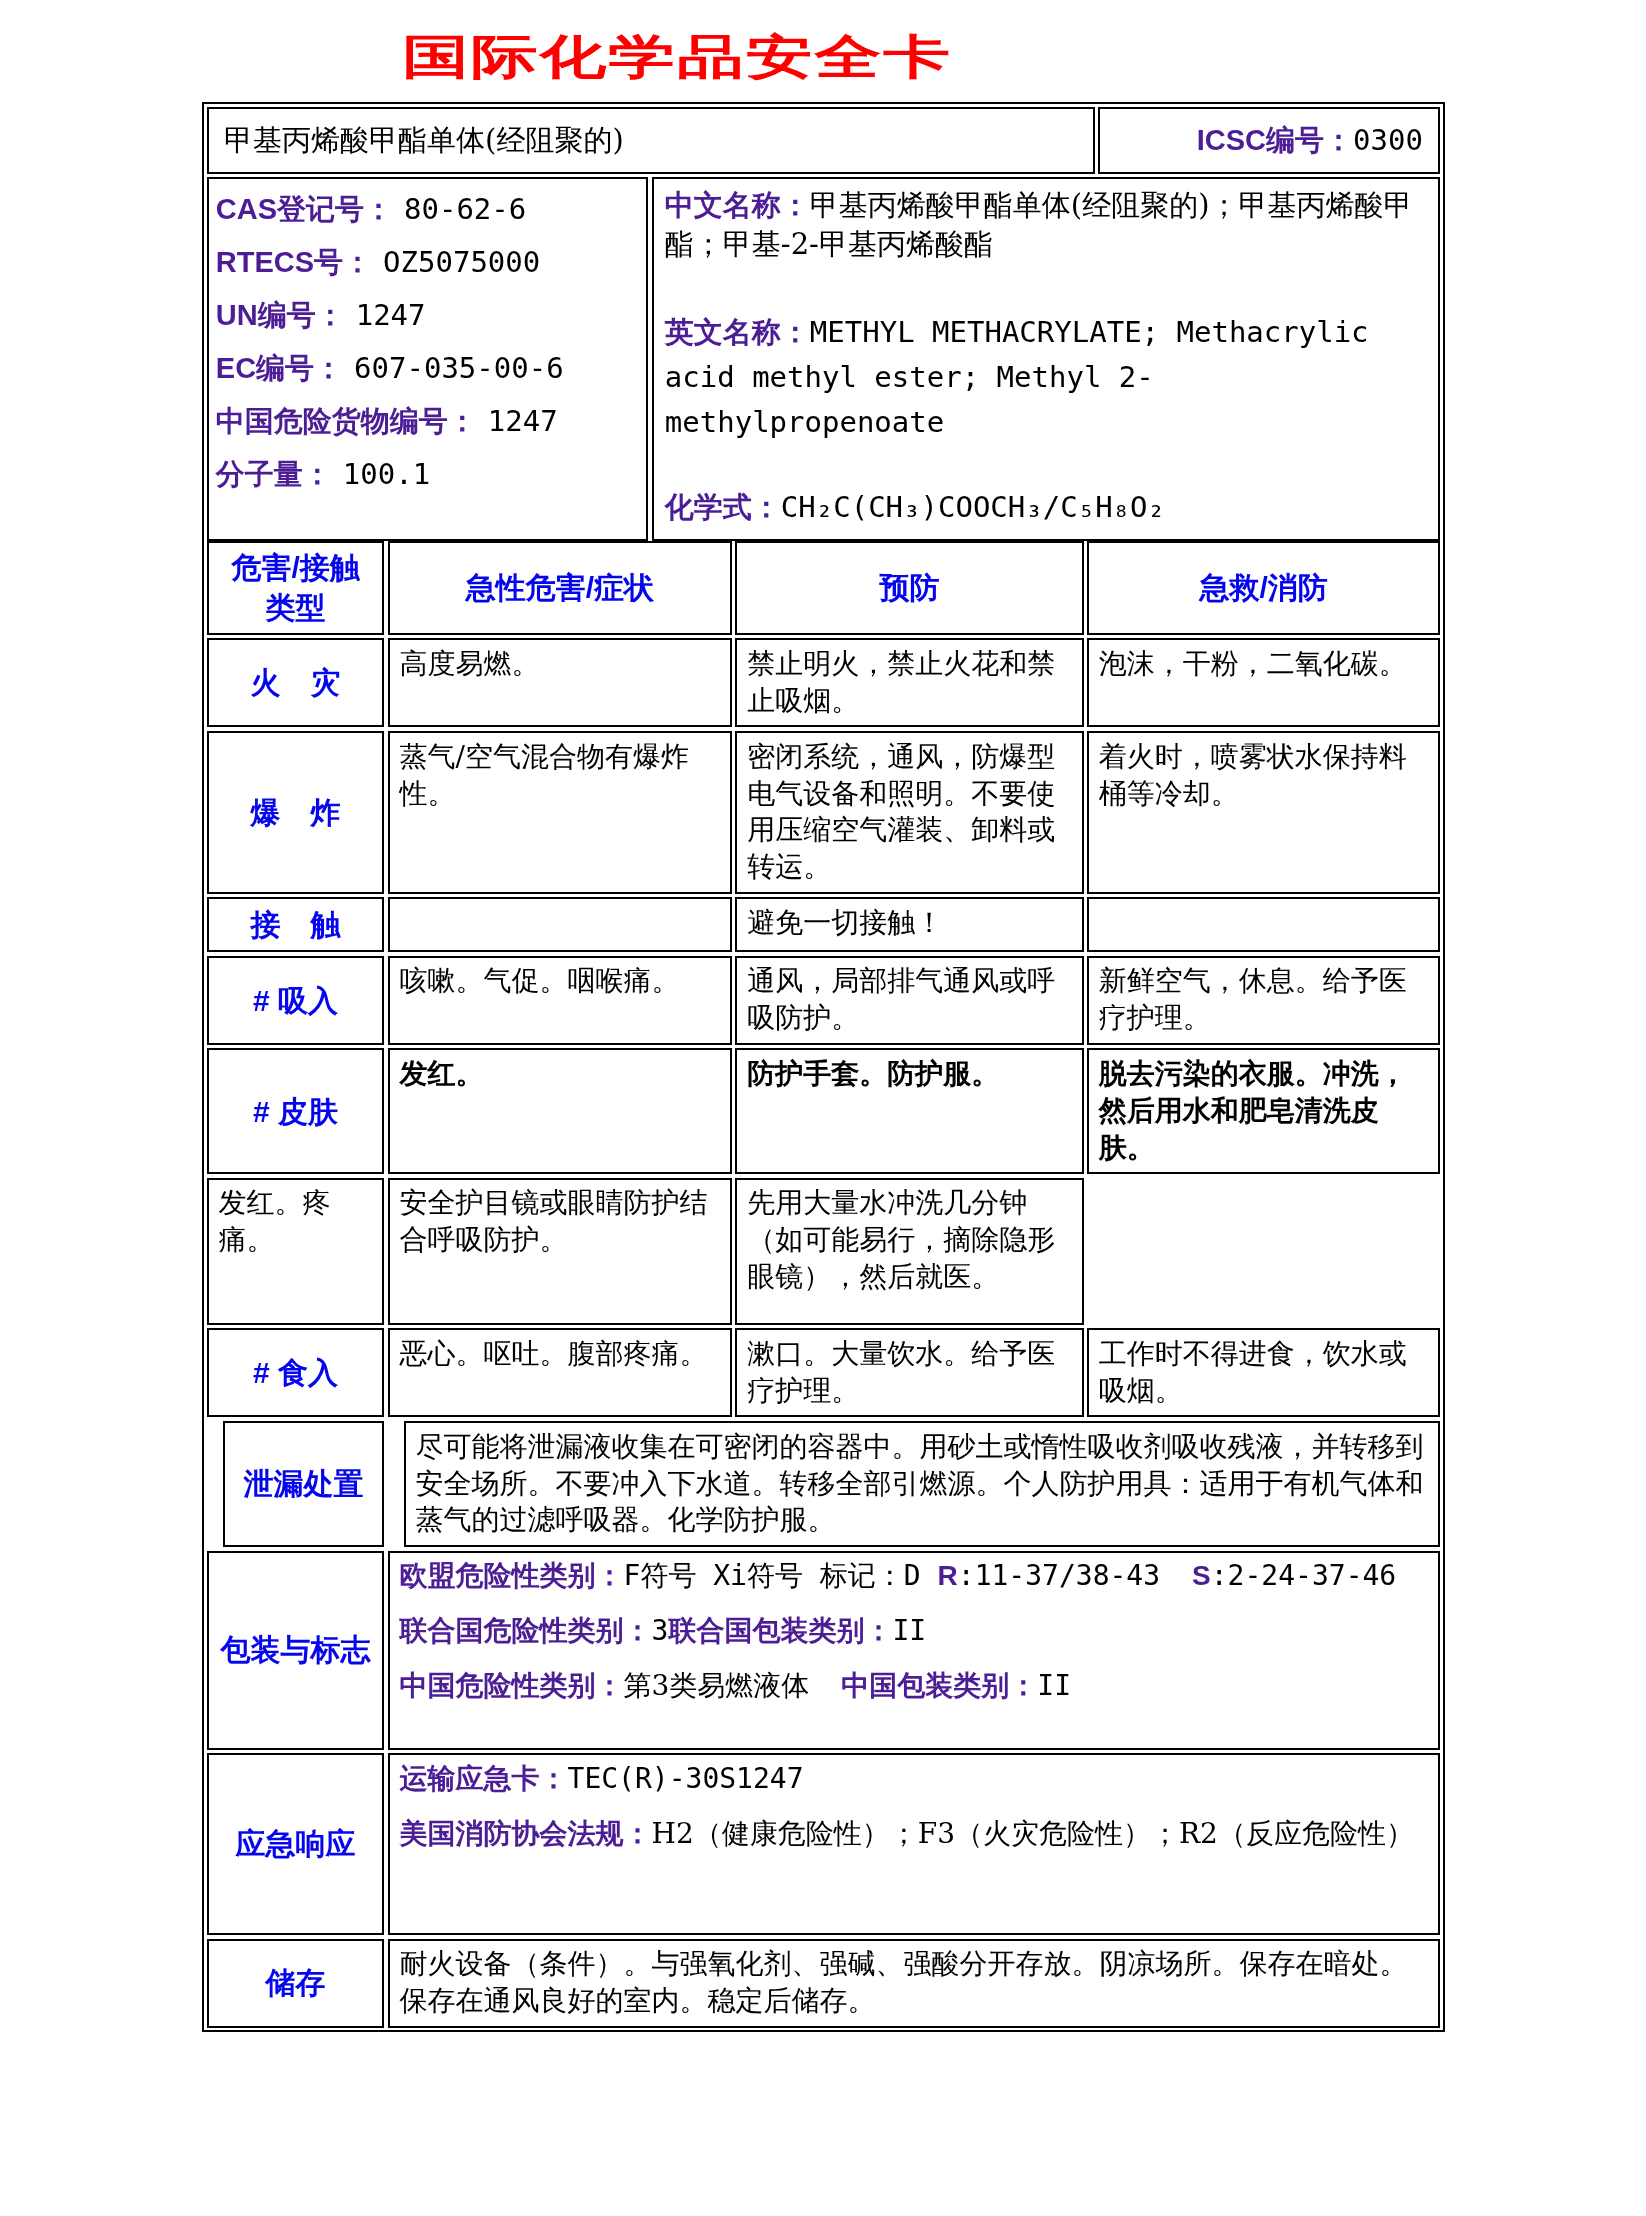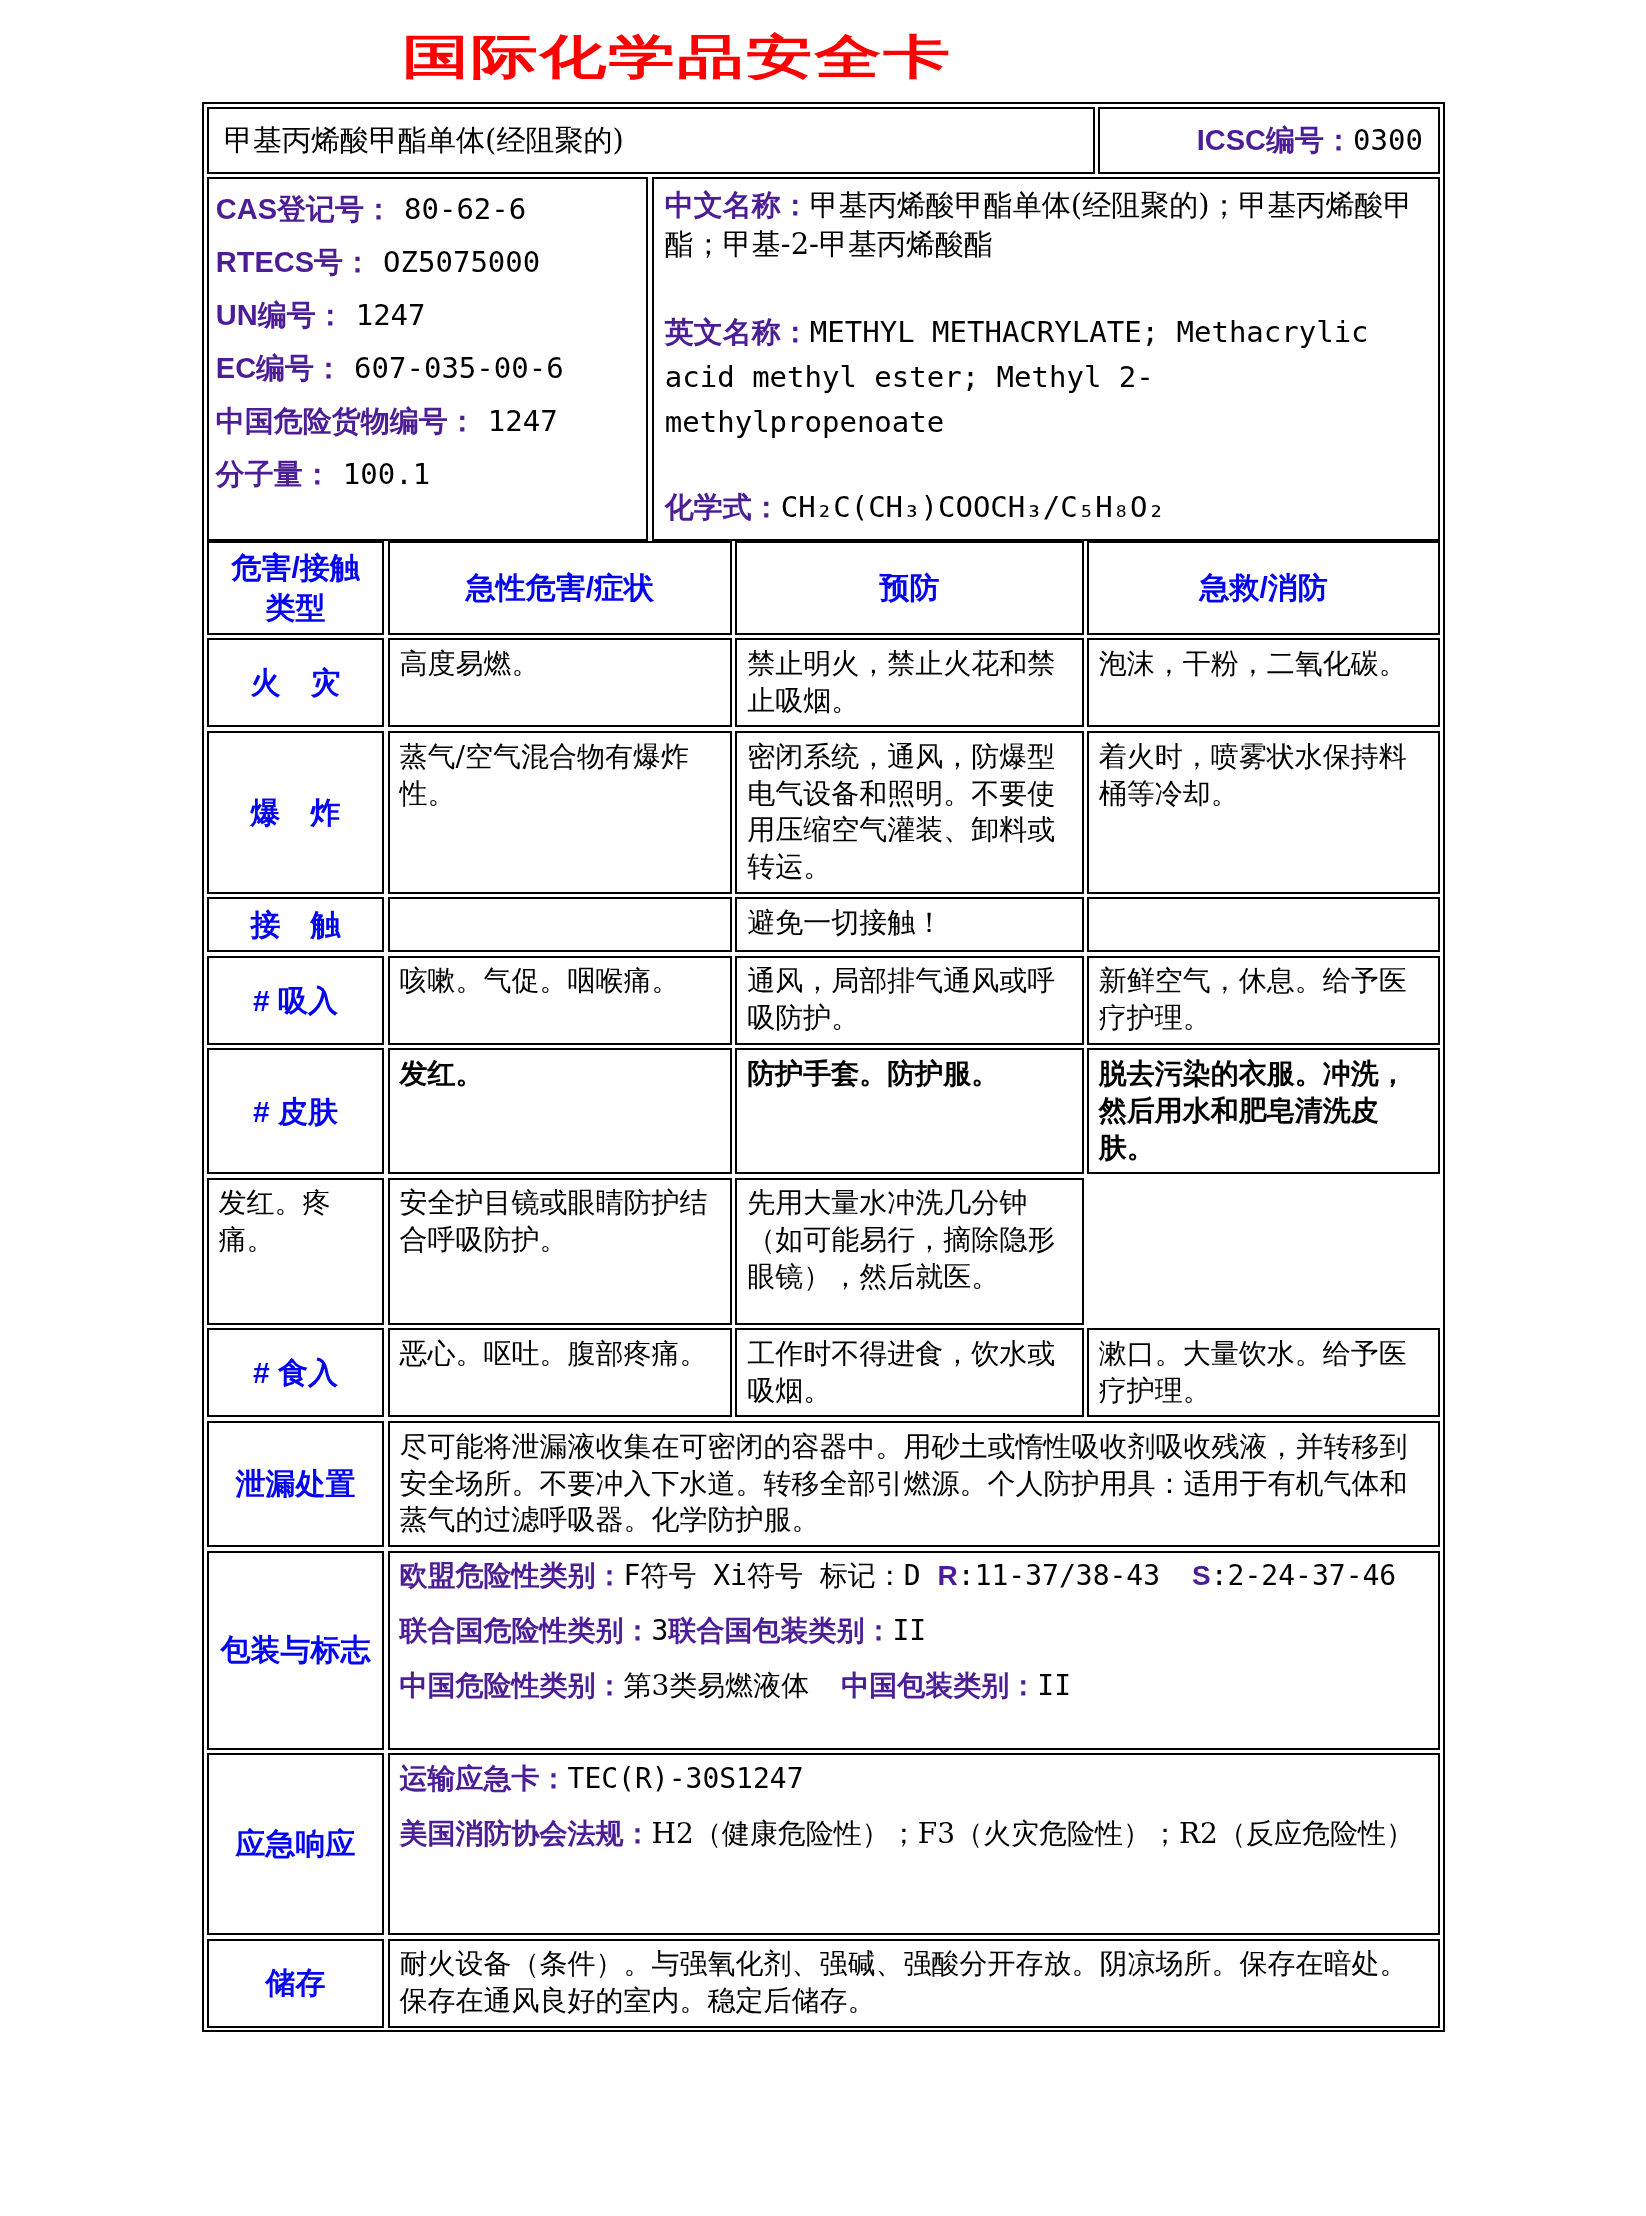--- a/index.html
+++ b/index.html
@@ -77,21 +77,21 @@
   .names-block { margin: 0 0 7px 0; }
   .names-block.en { margin-top: 47px; line-height: 1.55; }
   .names-block.formula { margin-top: 43px; }
   .r-firecell  { min-height: 78px; }
   .r-explcell  { min-height: 151px; }
   .r-contcell  { min-height: 42px; }
   .r-inhcell   { min-height: 85px; }
   .r-skincell  { min-height: 124px; font-weight: bold; }
   .r-eyecell   { min-height: 147px; }
   .r-ingcell   { min-height: 85px; }
-  .r-spillcell { min-height: 117px; }
+  .r-spillcell { min-height: 117px; margin-left: 16px; }
   .r-packcell  { min-height: 199px; }
   .r-emercell  { min-height: 182px; }
   .r-storcell  { min-height: 82px; }
   .pline { margin: 0 0 18px 0; }
   .pline:last-child { margin-bottom: 0; }
   .gap-l { margin-left: 32px; }
   .gap-m { }
 </style>
 </head>
 <body>
@@ -171,22 +171,22 @@
 
     <div class="grow">
       <div class="cell r-eyecell">发红。疼痛。</div>
       <div class="cell r-eyecell">安全护目镜或眼睛防护结合呼吸防护。</div>
       <div class="cell r-eyecell">先用大量水冲洗几分钟（如可能易行，摘除隐形眼镜），然后就医。</div>
     </div>
 
     <div class="grow">
       <div class="cell labelcell r-ingcell"># 食入</div>
       <div class="cell r-ingcell">恶心。呕吐。腹部疼痛。</div>
+      <div class="cell r-ingcell">漱口。大量饮水。给予医疗护理。</div>
       <div class="cell r-ingcell">工作时不得进食，饮水或吸烟。</div>
-      <div class="cell r-ingcell">漱口。大量饮水。给予医疗护理。</div>
     </div>
 
     <div class="grow">
       <div class="cell labelcell r-spillcell">泄漏处置</div>
       <div class="cell wide r-spillcell">尽可能将泄漏液收集在可密闭的容器中。用砂土或惰性吸收剂吸收残液，并转移到安全场所。不要冲入下水道。转移全部引燃源。个人防护用具：适用于有机气体和蒸气的过滤呼吸器。化学防护服。</div>
     </div>
 
     <div class="grow">
       <div class="cell labelcell r-packcell">包装与标志</div>
       <div class="cell wide r-packcell">

